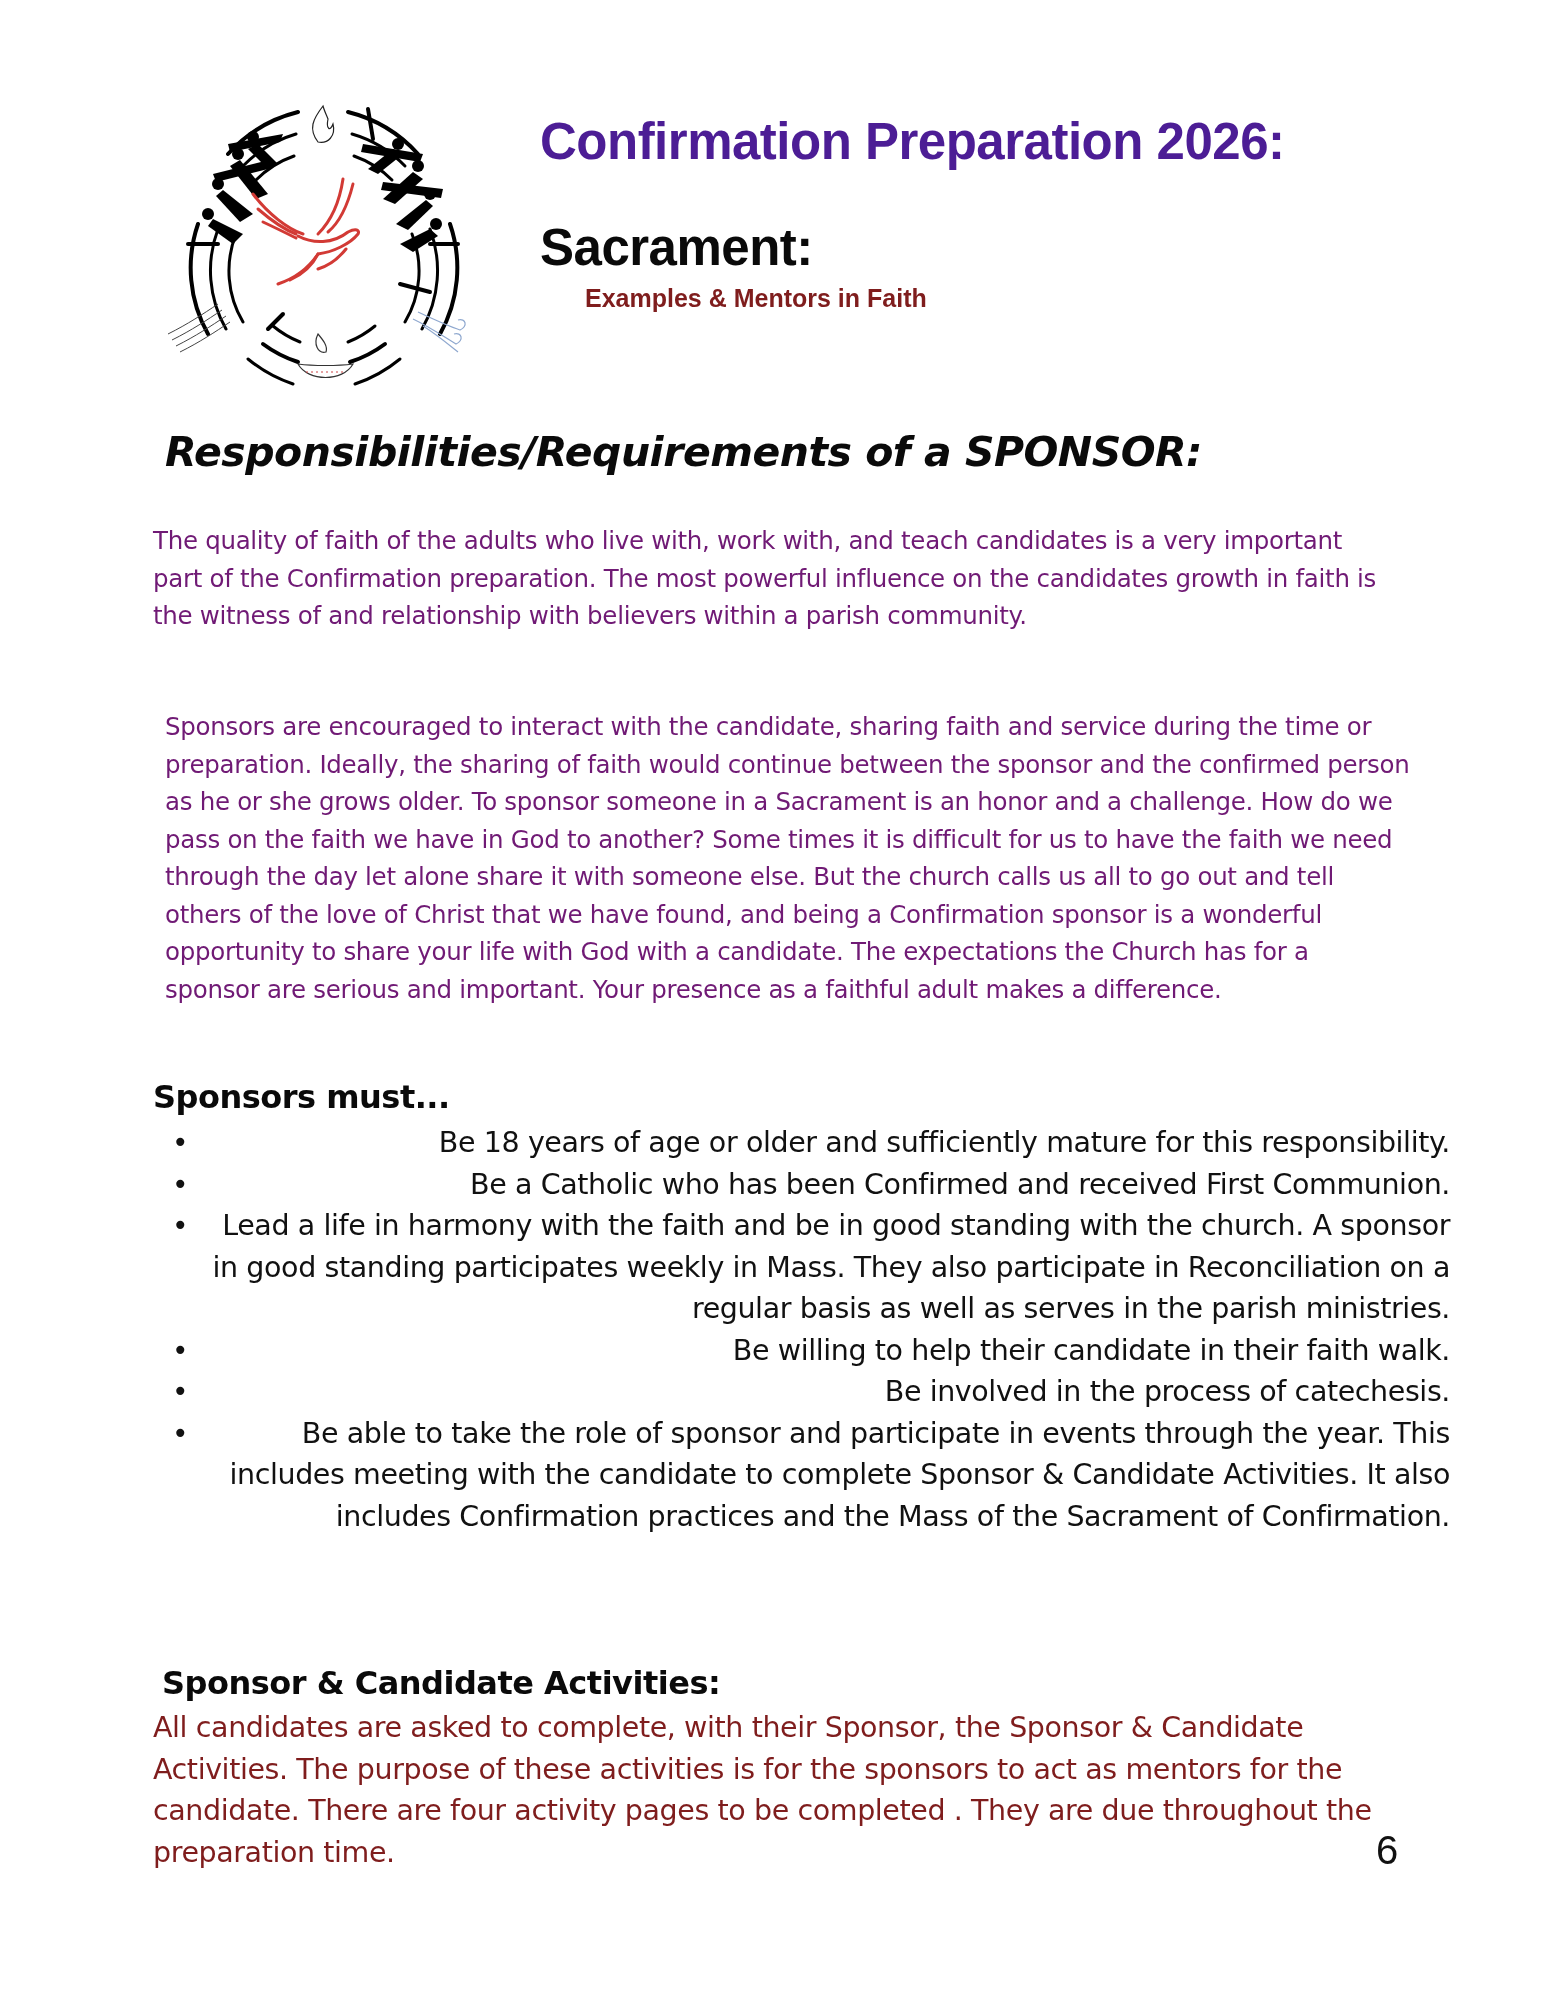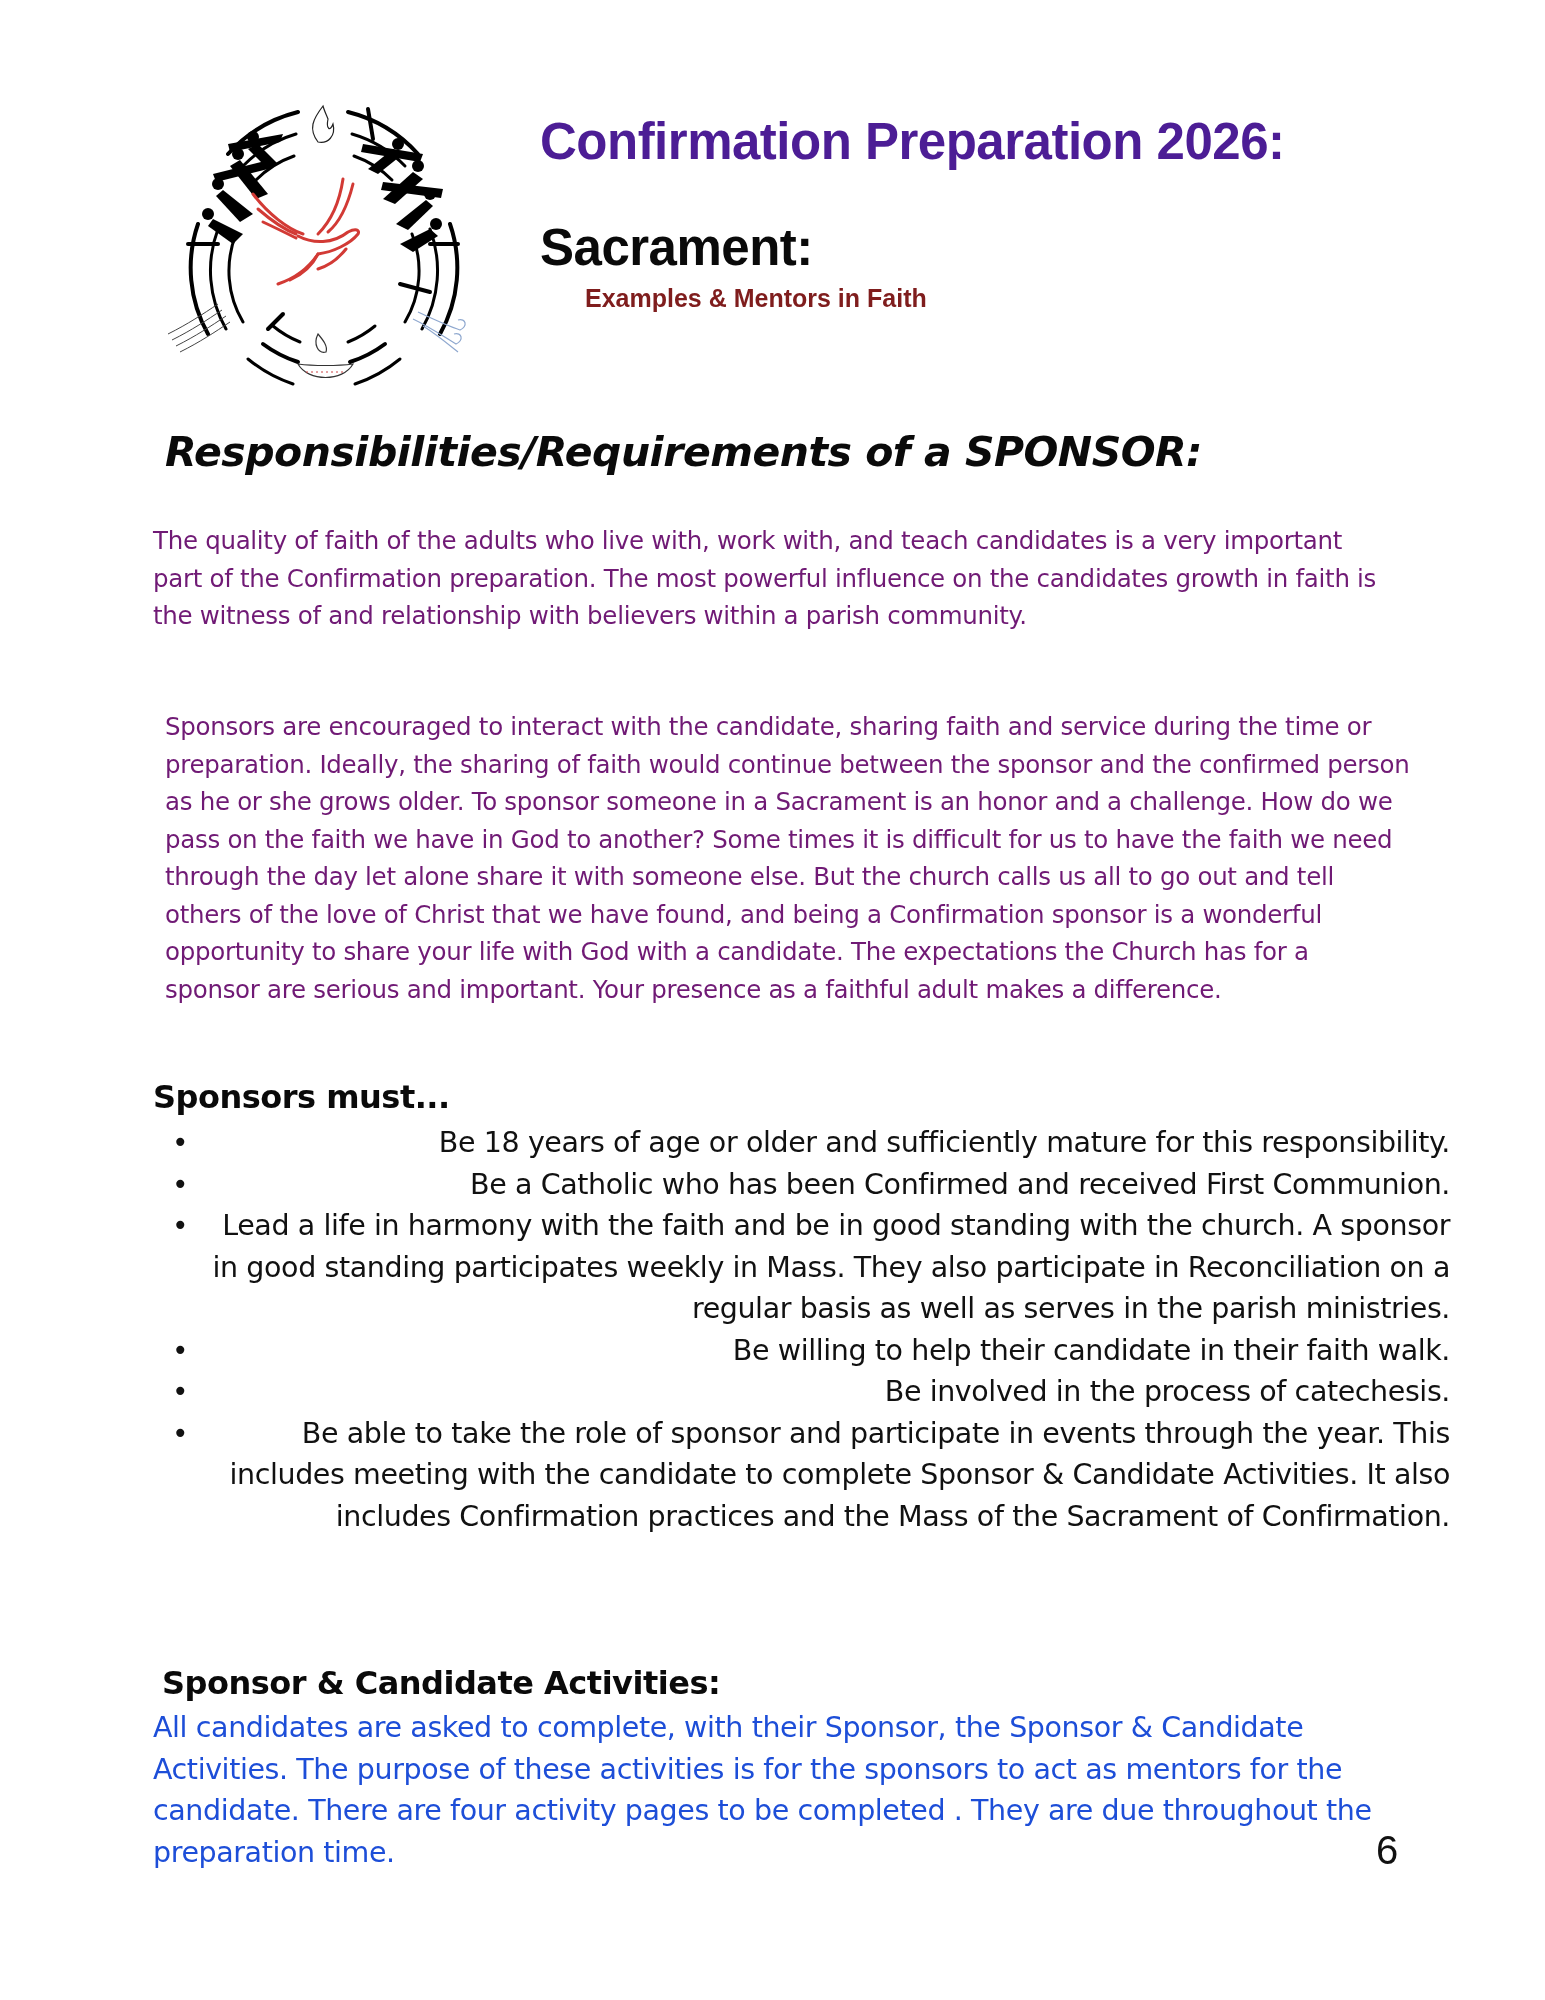--- a/index.html
+++ b/index.html
@@ -10,21 +10,21 @@
     .title-tag { position:absolute; left:549px; top:284px; font-family:"Liberation Sans", sans-serif; font-weight:700; font-size:25px; color:#7f1d1d;margin-left:36px; }
     .section-heading { position:absolute; left:165px; top:428px; font-family:"DejaVu Sans", sans-serif; font-weight:700; font-style:italic; font-size:41px; letter-spacing:-0.5px; color:#0a0a0a; white-space:nowrap; }
     .body-text { font-family:"DejaVu Sans", sans-serif; font-size:24.5px; line-height:37.5px; color:#701a75; letter-spacing:-0.3px; }
     .para1 { position:absolute; left:153px; top:522px; width:1245px; margin:0; }
     .para2 { position:absolute; left:153px; top:696px; width:1245px; margin:12px; }
     .must-heading { position:absolute; left:153px; top:1078px; font-family:"DejaVu Sans", sans-serif; font-weight:700; font-size:32px; letter-spacing:-0.5px; color:#0a0a0a; }
     ul.must-list { position:absolute; left:153px; top:1122px; width:1245px; margin:0; padding:0 0 0 52px; list-style:none; }
     ul.must-list li { position:relative; font-family:"DejaVu Sans", sans-serif; font-size:28.5px; line-height:41.5px; letter-spacing:-0.4px; color:#111;text-align:right; }
     ul.must-list li::before { content:"•"; position:absolute; left:-33px; top:0; font-size:28px; }
     .activities-heading { position:absolute; left:162px; top:1664px; font-family:"DejaVu Sans", sans-serif; font-weight:700; font-size:32px; letter-spacing:-0.5px; color:#0a0a0a; }
-    .activities-text { position:absolute; left:153px; top:1707px; width:1245px; margin:0; font-family:"DejaVu Sans", sans-serif; font-size:28.5px; line-height:41.5px; letter-spacing:-0.4px; color:#1d4ed8; }
+    .activities-text { position:absolute; left:153px; top:1707px; width:1245px; margin:0; font-family:"DejaVu Sans", sans-serif; font-size:28.5px; line-height:41.5px; letter-spacing:-0.4px; color:#7f1d1d; }
     .page-number { position:absolute; left:1376px; top:1828px; font-family:"Liberation Sans", sans-serif; font-size:40px; color:#111; }
     b { font-weight:400; }
   </style>
 </head>
 <body>
 
 <div class="logo">
   <svg width="310" height="290" viewBox="0 0 310 290" xmlns="http://www.w3.org/2000/svg">
     <g fill="none" stroke="#000" stroke-linecap="round">
       <path d="M40 230 A135 135 0 0 1 30 120" stroke-width="4"></path>

